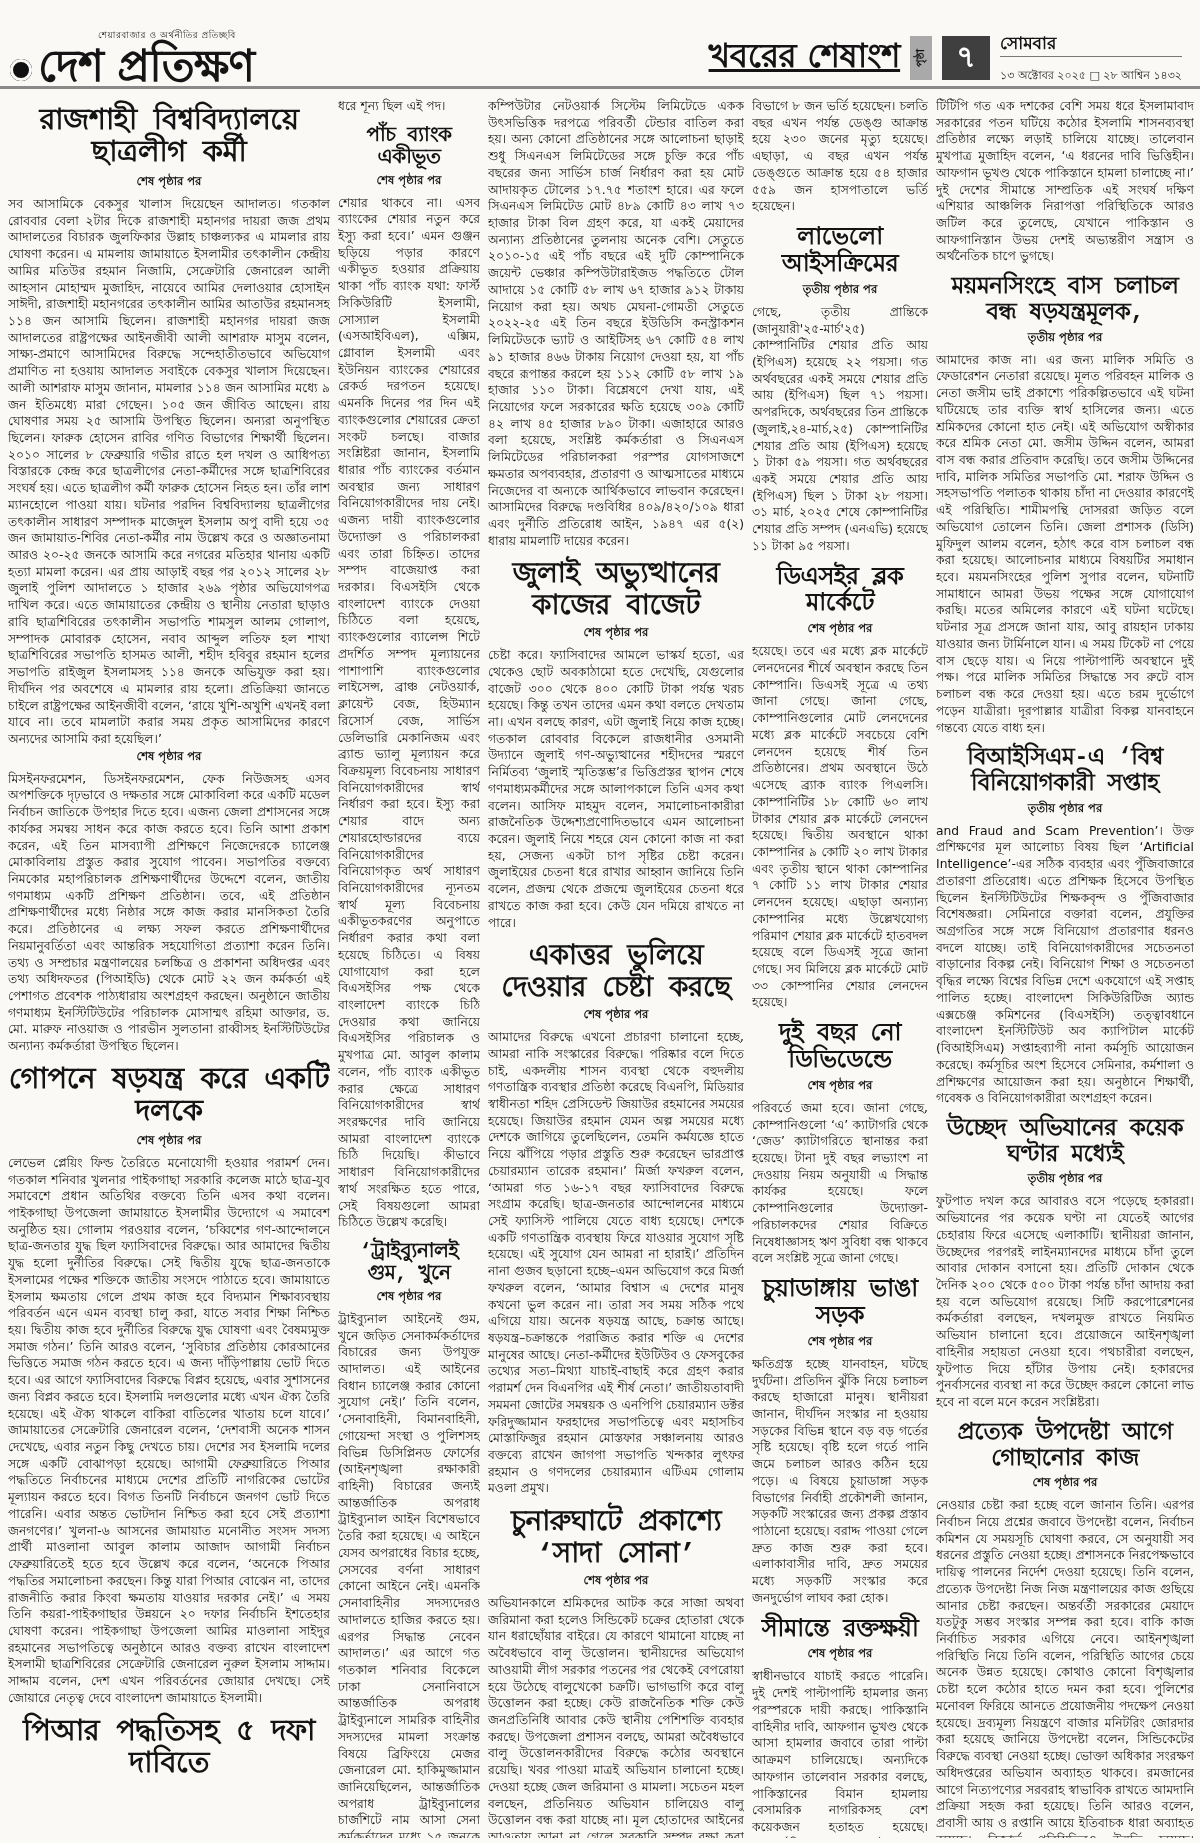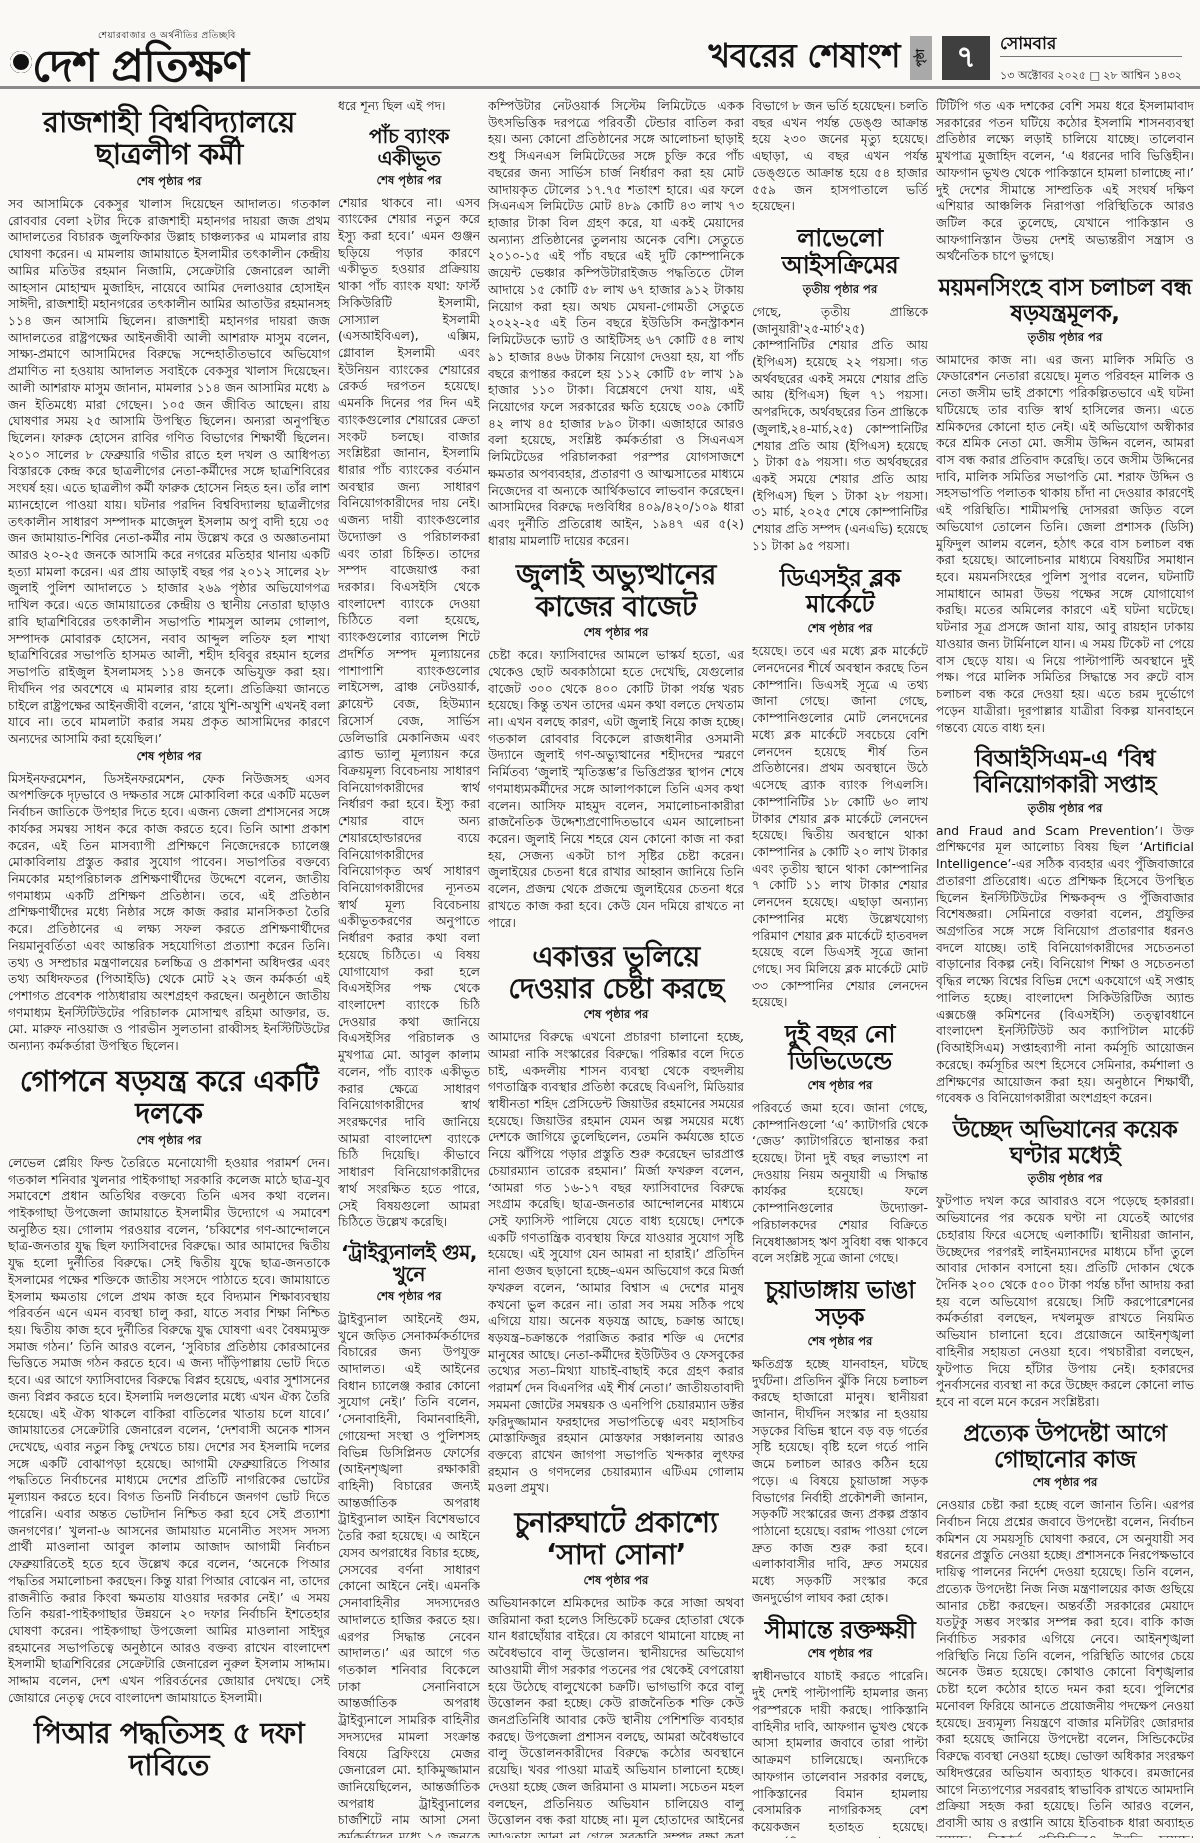--- a/index.html
+++ b/index.html
@@ -4,43 +4,43 @@
 <style>
   html,body{margin:0;padding:0;}
   body{
     width:1200px;height:1843px;position:relative;overflow:hidden;
     background:#faf9f6;color:#141414;
     font-family:"DejaVu Sans","Liberation Sans",sans-serif;
   }
   
   #masthead{position:absolute;left:10px;top:28px;width:560px;}
   .tagline{font-size:9px;letter-spacing:.5px;margin-left:88px;color:#222;}
-  .mast-title-row{display:flex;align-items:flex-start;}
+  .mast-title-row{display:flex;align-items:center;gap:6px;}
   .emblem{width:22px;height:22px;border-radius:50%;background:#111;display:inline-block;
     box-shadow:inset 0 0 0 3px #faf9f6, inset 0 0 0 5px #111;margin-top:8px;}
   .mast-title{font-size:44px;font-weight:800;line-height:1.05;letter-spacing:-1px;}
   #header-right{position:absolute;right:18px;top:30px;display:flex;align-items:center;gap:10px;}
-  .section-title{font-size:33px;font-weight:800;letter-spacing:-.5px;}
+  .section-title{font-size:33px;font-weight:800;letter-spacing:-.5px;text-decoration:underline;}
   .page-word-box{background:#a9a9a9;color:#111;width:22px;height:44px;display:flex;
     align-items:center;justify-content:center;font-size:11px;font-weight:700;
     writing-mode:vertical-rl;transform:rotate(180deg);}
   .page-num-box{background:#3f3f3f;color:#fff;width:48px;height:44px;display:flex;
     align-items:center;justify-content:center;font-size:30px;font-weight:700;}
   .date-block{line-height:1.25;}
   .weekday{font-size:17px;font-weight:800;}
   .date-line{font-size:11px;color:#222;border-top:1px solid #777;padding-top:12px;margin-top:2px;}
   #header-rule{position:absolute;left:0;top:86px;width:1200px;height:3px;background:#8a8a8a;}
   
   .col{position:absolute;top:96px;height:1742px;overflow:hidden;}
   .col1{left:8px;width:322px;}
   .col2{left:338px;width:142px;}
   .col3{left:488px;width:256px;}
   .col4{left:752px;width:176px;}
   .col5{left:936px;width:258px;}
-  .hl{font-weight:800;text-align:center;line-height:1.12;margin:10px 0 2px;letter-spacing:-.5px;}
+  .hl{font-weight:800;text-align:center;line-height:1.12;margin:10px 0 2px;letter-spacing:-.5px;font-family:Liberation Mono, monospace;}
   .col1 .hl{font-size:29px;}
   .col2 .hl{font-size:20px;}
   .col3 .hl{font-size:28px;}
   .col4 .hl{font-size:24px;}
   .col5 .hl{font-size:23px;}
   .tag{font-size:11.5px;font-weight:700;text-align:center;margin:0 0 4px;}
   .body{font-size:12.3px;line-height:1.36;text-align:justify;text-justify:inter-word;word-break:break-word;}
   .body:first-letter{padding-left:0;}
   .lead{margin-top:2px;}
 </style>

